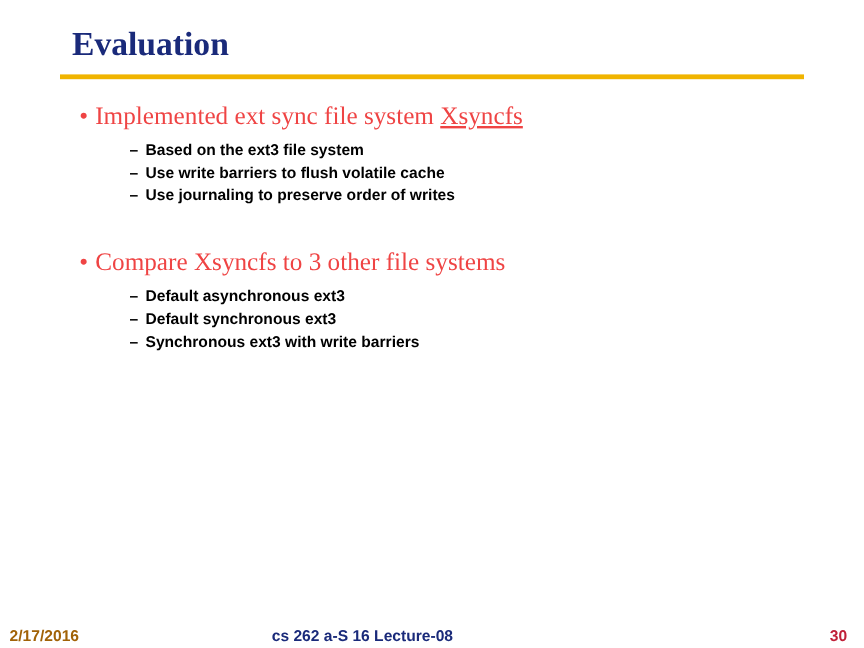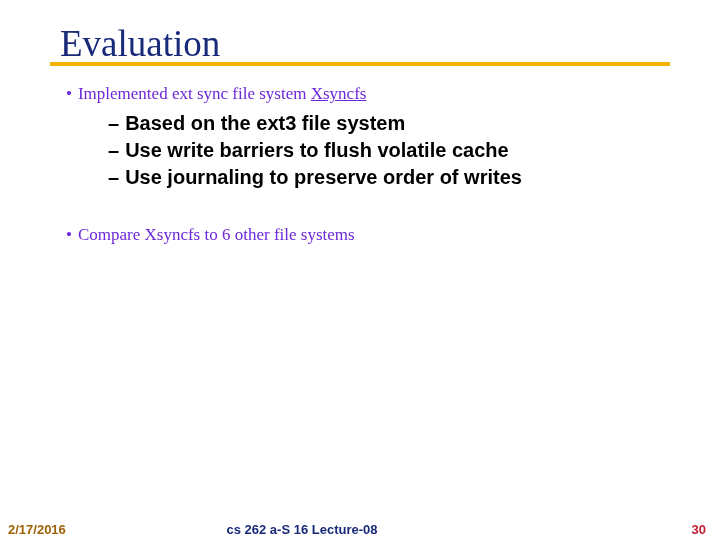--- a/index.html
+++ b/index.html
@@ -15,54 +15,54 @@
   .slide {
     width: 720px;
     height: 540px;
     position: relative;
     box-sizing: border-box;
   }
   .title {
     position: absolute;
     top: 22px;
     left: 60px;
-    font-size: 37px;
-    font-weight: normal;
+    font-size: 28px;
+    font-weight: bold;
     color: #1a2a7a;
     font-family: "Times New Roman", Times, serif;
   }
   .underline {
     position: absolute;
     top: 62px;
     left: 50px;
     width: 620px;
     height: 4px;
     background: #f0b400;
   }
   .content {
     position: absolute;
     top: 84px;
     left: 66px;
     right: 40px;
     color: #000;
   }
   .l1 {
     font-family: "Times New Roman", Times, serif;
-    font-size: 17px;
-    color: #6d28d9;
+    font-size: 21px;
+    color: #ef4444;
     margin: 0 0 8px 0;
   }
   .l1-prefix { margin-right: 6px; }
   .underword { text-decoration: underline; }
   .sub {
     margin: 0 0 36px 42px;
   }
   .l2 {
     font-family: Arial, Helvetica, sans-serif;
-    font-size: 20px;
+    font-size: 13px;
     font-weight: bold;
     color: #000;
     margin: 0 0 4px 0;
   }
   .l2-prefix { margin-right: 6px; }
   .footer {
     position: absolute;
     bottom: 18px;
     left: 0;
     width: 720px;
@@ -108,21 +108,32 @@
       </div>
       <div class="l2">
         <span class="l2-prefix">–</span><span>Use write barriers to flush volatile cache</span>
       </div>
       <div class="l2">
         <span class="l2-prefix">–</span><span>Use journaling to preserve order of writes</span>
       </div>
     </div>
 
     <div class="l1">
-      <span class="l1-prefix">•</span><span>Compare Xsyncfs to 6 other file systems</span>
+      <span class="l1-prefix">•</span><span>Compare Xsyncfs to 3 other file systems</span>
+    </div>
+    <div class="sub">
+      <div class="l2">
+        <span class="l2-prefix">–</span><span>Default asynchronous ext3</span>
+      </div>
+      <div class="l2">
+        <span class="l2-prefix">–</span><span>Default synchronous ext3</span>
+      </div>
+      <div class="l2">
+        <span class="l2-prefix">–</span><span>Synchronous ext3 with write barriers</span>
+      </div>
     </div>
 
   </div>
 
   <div class="footer">
     <div class="footer-left">2/17/2016</div>
     <div class="footer-center">cs 262 a-S 16 Lecture-08</div>
     <div class="footer-right">30</div>
   </div>
 

